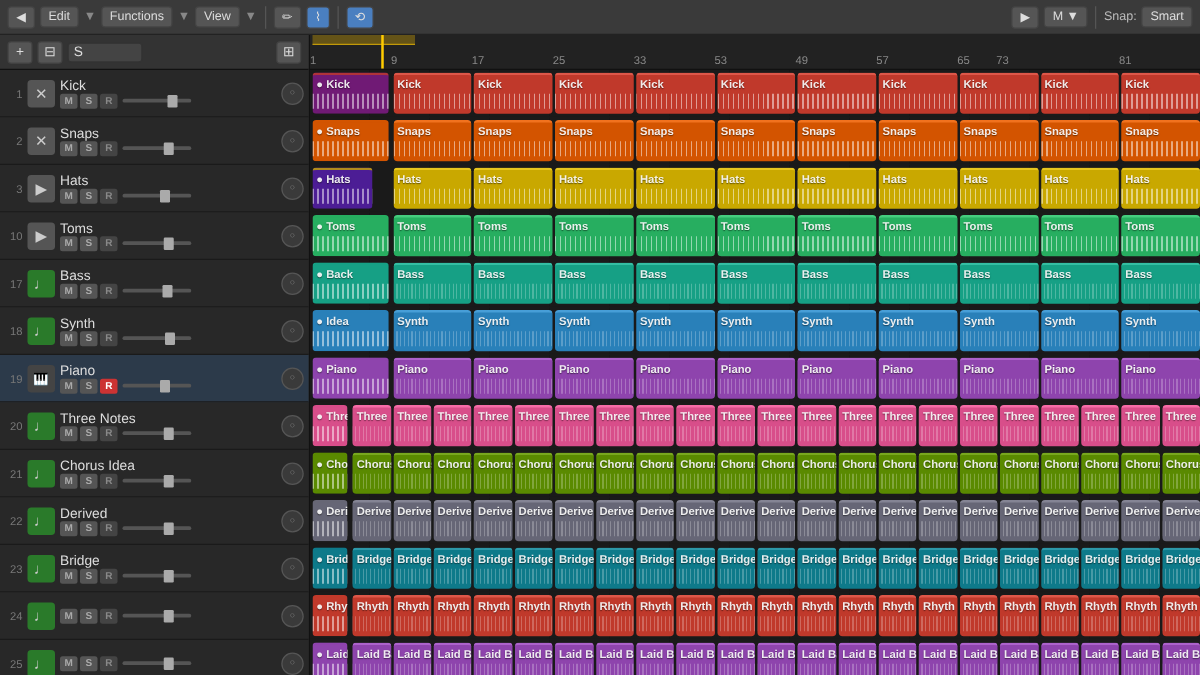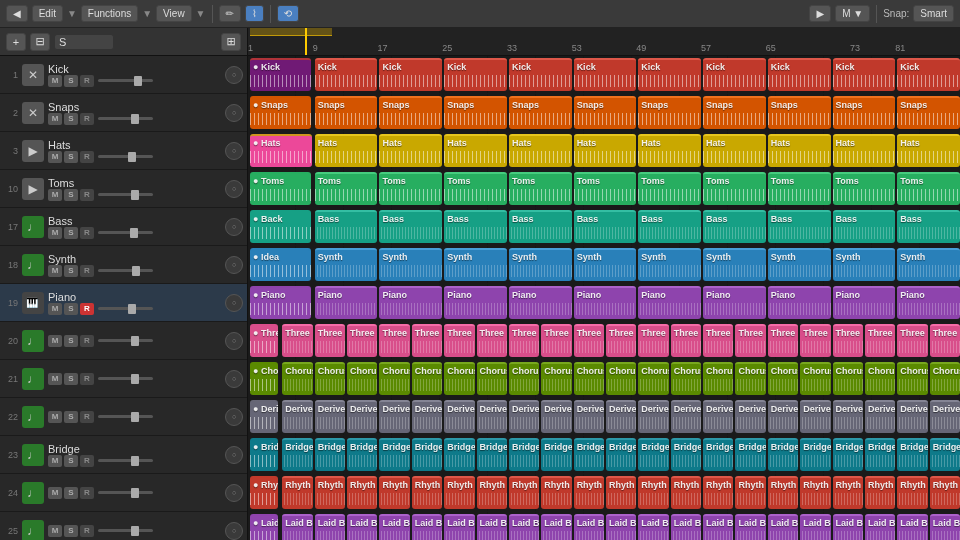--- a/index.html
+++ b/index.html
@@ -408,52 +408,55 @@
             </div>
         </div>
       </div>
       <div class="track-volume">○</div>
     </div>
 
     <div class="track-row">
       <span class="track-num">20</span>
       <div class="track-icon midi">♩</div>
       <div class="track-info">
+        <div class="track-name">Three Notes</div>
         <div class="track-controls">
           <button class="msrbutton m-btn">M</button>
           <button class="msrbutton s-btn">S</button>
           <button class="msrbutton r-btn">R</button>
           <div class="track-fader">
               <div class="track-fader-thumb" style="left:60%;"></div>
             </div>
         </div>
       </div>
       <div class="track-volume">○</div>
     </div>
 
     <div class="track-row">
       <span class="track-num">21</span>
       <div class="track-icon midi">♩</div>
       <div class="track-info">
+        <div class="track-name">Chorus Idea</div>
         <div class="track-controls">
           <button class="msrbutton m-btn">M</button>
           <button class="msrbutton s-btn">S</button>
           <button class="msrbutton r-btn">R</button>
           <div class="track-fader">
               <div class="track-fader-thumb" style="left:60%;"></div>
             </div>
         </div>
       </div>
       <div class="track-volume">○</div>
     </div>
 
     <div class="track-row">
       <span class="track-num">22</span>
       <div class="track-icon midi">♩</div>
       <div class="track-info">
+        <div class="track-name">Derived</div>
         <div class="track-controls">
           <button class="msrbutton m-btn">M</button>
           <button class="msrbutton s-btn">S</button>
           <button class="msrbutton r-btn">R</button>
           <div class="track-fader">
               <div class="track-fader-thumb" style="left:60%;"></div>
             </div>
         </div>
       </div>
       <div class="track-volume">○</div>
@@ -517,21 +520,21 @@
       <div style="position:absolute;top:0;left:0;right:0;bottom:0;" id="ruler-content">
           <div class="ruler-mark" style="left: 0px;">1</div>
           <div class="ruler-mark" style="left: 64.7273px;">9</div>
           <div class="ruler-mark" style="left: 129.455px;">17</div>
           <div class="ruler-mark" style="left: 194.182px;">25</div>
           <div class="ruler-mark" style="left: 258.909px; margin-top: 22px;">33</div>
           <div class="ruler-mark" style="left: 323.636px;">53</div>
           <div class="ruler-mark" style="left: 388.364px;">49</div>
           <div class="ruler-mark" style="left: 453.091px;">57</div>
           <div class="ruler-mark" style="left: 517.818px;">65</div>
-          <div class="ruler-mark" style="left: 602px;">73</div>
+          <div class="ruler-mark" style="left: 549px;">73</div>
           <div class="ruler-mark" style="left: 647.273px;">81</div>
           <div class="playhead" style="left: 56.6364px;"></div>
         </div>
     </div>
 
     <div id="regions-container">
       <div id="regions-scroll">
       <div class="region-row">
             <div class="region-bg-stripe"></div>
             <div class="region" style="left: 2px; width: 60.7273px; background: #701a75; border-top: 2px solid rgba(192, 57, 43, 0.8);">
@@ -621,21 +624,21 @@
               <span class="region-label">Snaps</span>
               <div class="midi-dots" style="position: absolute; bottom: 4px; left: 0px; right: 0px; height: 12px;"></div>
             </div>
             <div class="region" style="left: 649.273px; width: 62.7273px; background: rgb(211, 84, 0); border-top: 2px solid rgb(241, 114, 30);">
               <span class="region-label">Snaps</span>
               <div class="midi-dots" style="position: absolute; bottom: 4px; left: 0px; right: 0px; height: 12px;"></div>
             </div>
           </div>
           <div class="region-row">
             <div class="region-bg-stripe"></div>
-            <div class="region" style="left: 2px; width: 62px; background: #ec4899; border-top: 2px solid rgba(201, 168, 0, 0.8);">
+            <div class="region" style="left: 2px; width: 48px; background: #4c1d95; border-top: 2px solid rgba(201, 168, 0, 0.8);">
               <span class="region-label" style="font-size:9px;">● Hats</span>
               <div class="midi-dots"></div>
             </div>
             <div class="region" style="left: 66.7273px; width: 62.7273px; background: rgb(201, 168, 0); border-top: 2px solid rgb(231, 198, 30);">
               <span class="region-label">Hats</span>
               <div class="midi-dots" style="position: absolute; bottom: 4px; left: 0px; right: 0px; height: 12px;"></div>
             </div>
             <div class="region" style="left: 131.455px; width: 62.7273px; background: rgb(201, 168, 0); border-top: 2px solid rgb(231, 198, 30);">
               <span class="region-label">Hats</span>
               <div class="midi-dots" style="position: absolute; bottom: 4px; left: 0px; right: 0px; height: 12px;"></div>

